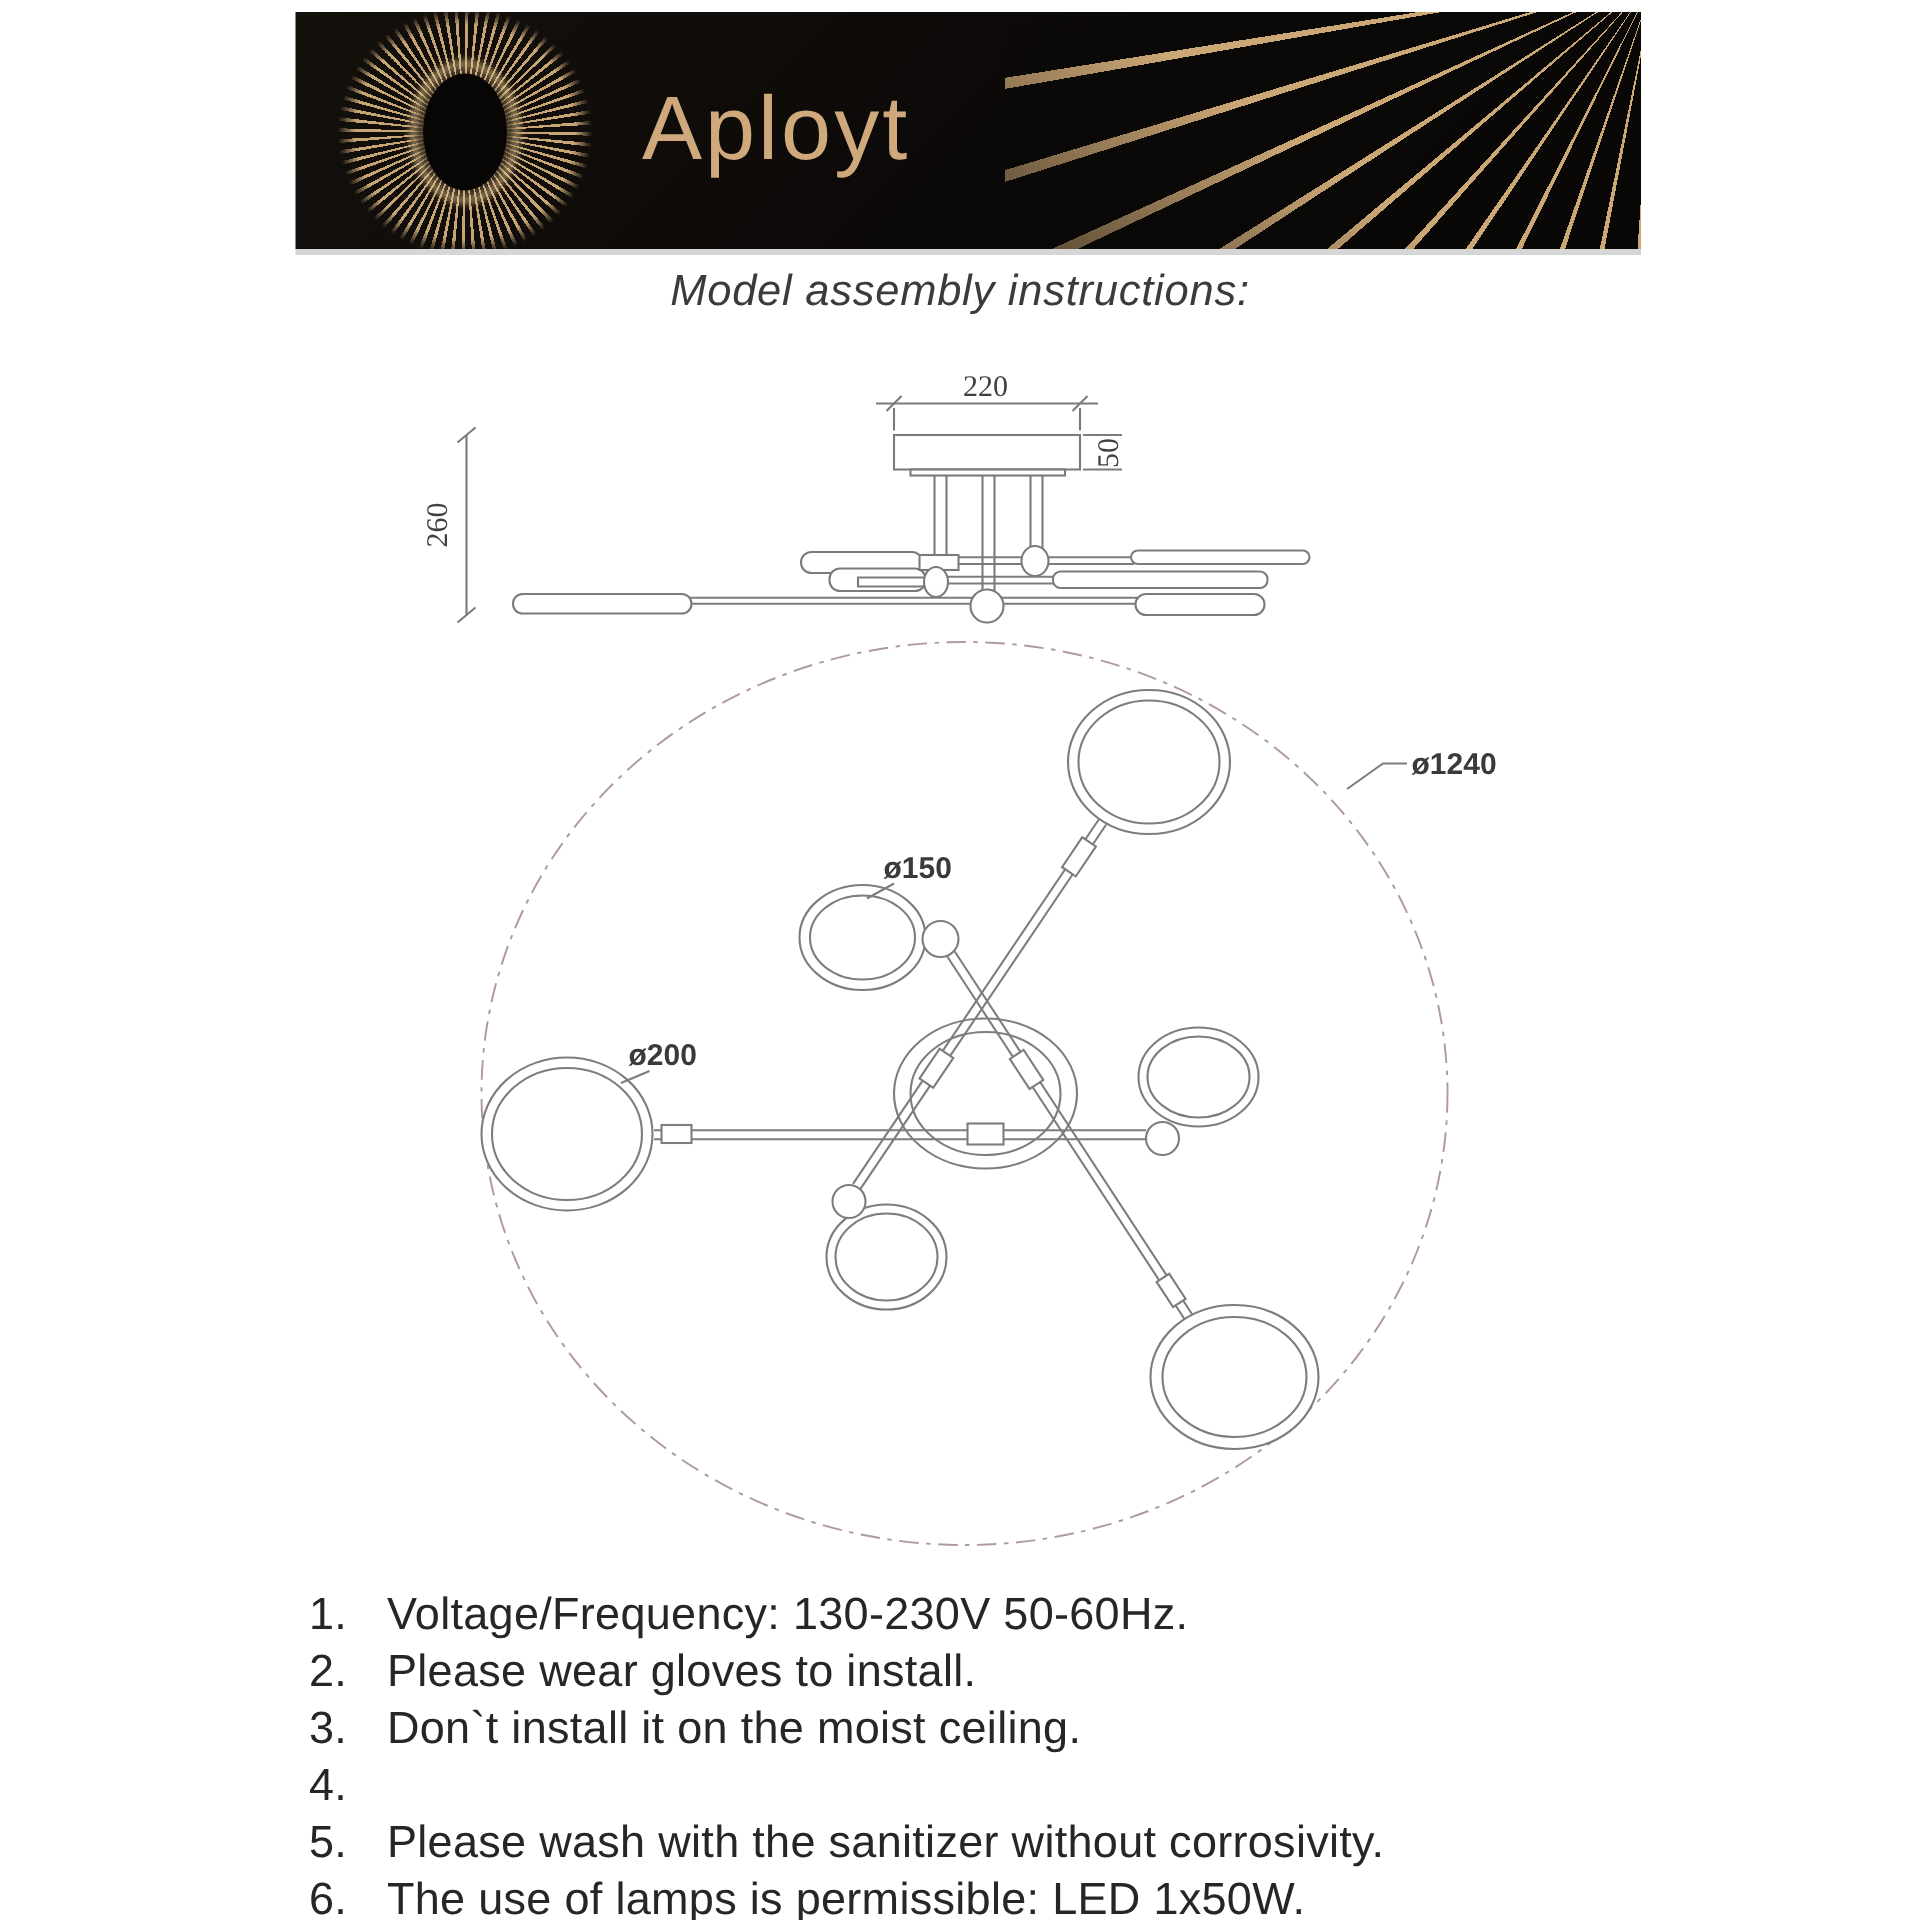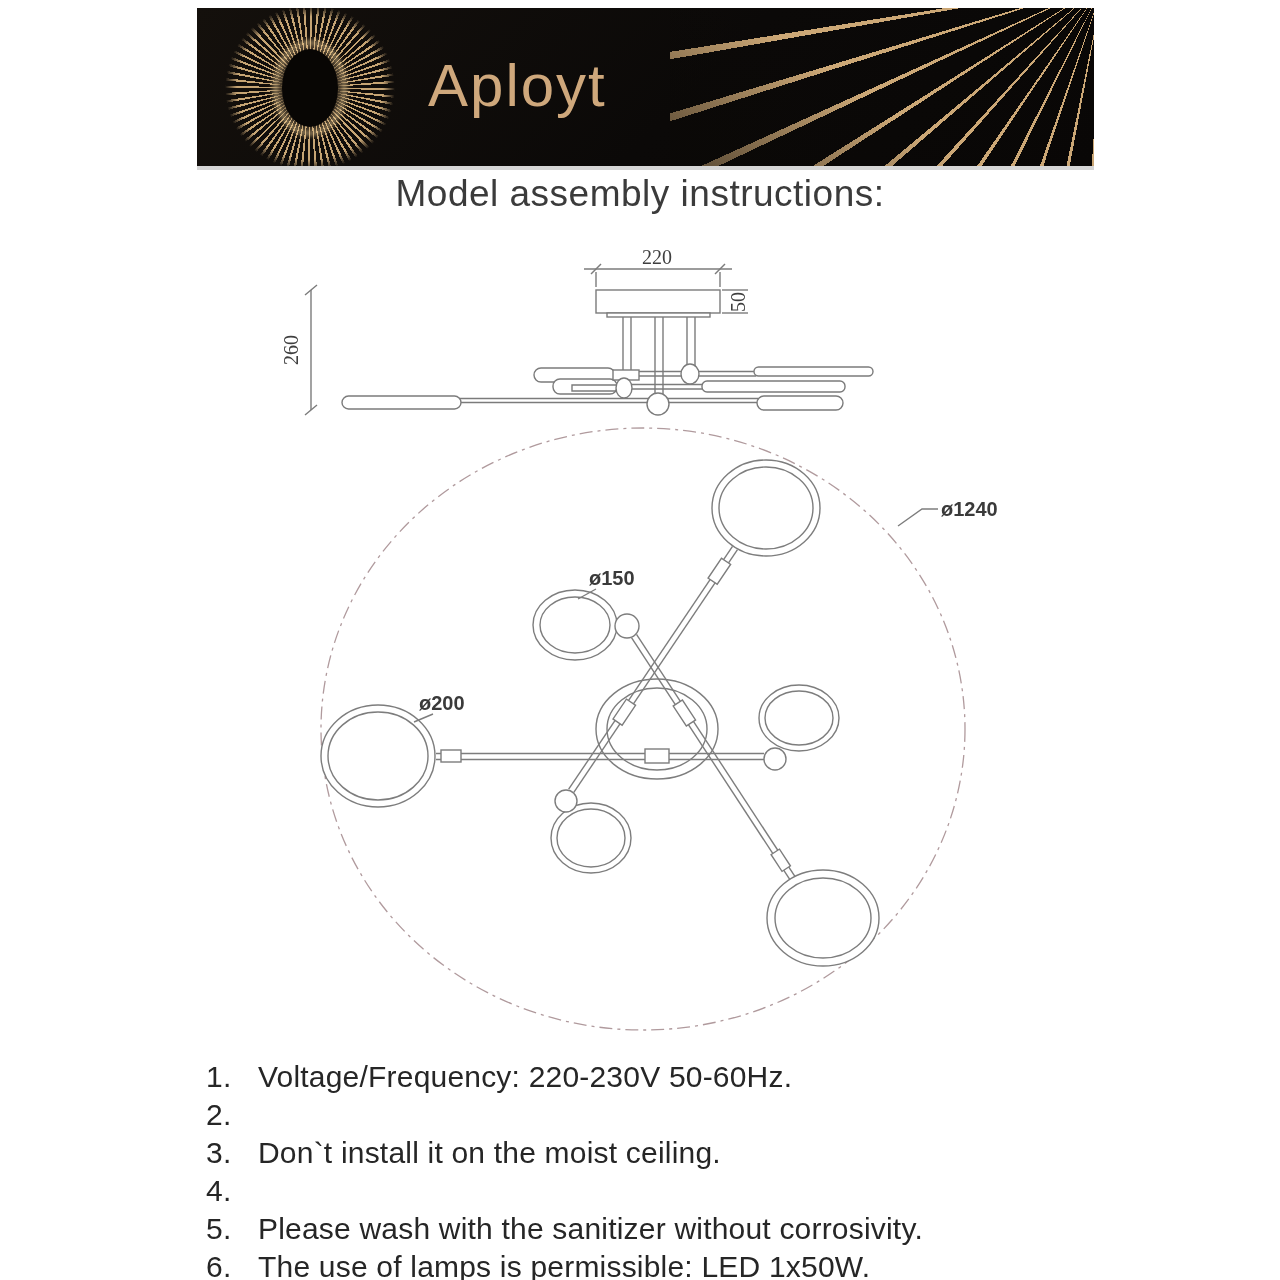--- a/index.html
+++ b/index.html
@@ -26,21 +26,21 @@
      font-weight:400;letter-spacing:2px;}
 
   .corner-rays{position:absolute;right:-6px;top:0;width:430px;height:100%;
      background:repeating-conic-gradient(from 183deg at 101% -16%,
         rgba(214,176,124,.95) 0deg .95deg, rgba(0,0,0,0) .95deg 7.7deg);}
   .corner-rays::after{content:"";position:absolute;inset:0;
      background:linear-gradient(215deg, rgba(0,0,0,0) 55%, rgba(10,8,6,.55) 95%);}
 
   
   .title-block{position:absolute;left:0;top:176px;width:1280px;text-align:center;color:#3b3b3b;}
-  .title-line{font-size:37px;line-height:36px;letter-spacing:.5px;}
+  .title-line{font-size:29px;line-height:36px;letter-spacing:.5px;font-style:italic;}
 
   
   .drawing{position:absolute;left:0;top:0;width:1280px;height:1280px;pointer-events:none;}
   .dim-serif{font-family:"Liberation Serif",serif;font-size:20px;fill:#3f3f3f;}
   .dim-bold{font-family:"Liberation Sans",sans-serif;font-weight:bold;font-size:20px;fill:#3a3a3a;}
 
   
   .instructions{position:absolute;left:206px;top:1058px;width:960px;color:#262626;}
   .instr-row{display:flex;font-size:30px;line-height:38px;letter-spacing:.2px;}
   .instr-num{width:52px;flex:0 0 52px;}
@@ -205,24 +205,25 @@
       <g>
         <line x1="433" y1="714" x2="414" y2="722"></line>
         <text class="dim-bold" x="419" y="710" stroke="none">ø200</text>
       </g>
     </g>
   </svg>
 
   <div class="instructions">
     <div class="instr-row">
       <span class="instr-num">1.</span>
-      <span class="instr-text">Voltage/Frequency: 220-230V 50-60Hz.</span>
+      <span class="instr-text">Voltage/Frequency: 130-230V 50-60Hz.</span>
     </div>
     <div class="instr-row">
       <span class="instr-num">2.</span>
+      <span class="instr-text">Please wear gloves to install.</span>
     </div>
     <div class="instr-row">
       <span class="instr-num">3.</span>
       <span class="instr-text">Don`t install it on the moist ceiling.</span>
     </div>
     <div class="instr-row">
       <span class="instr-num">4.</span>
     </div>
     <div class="instr-row">
       <span class="instr-num">5.</span>

